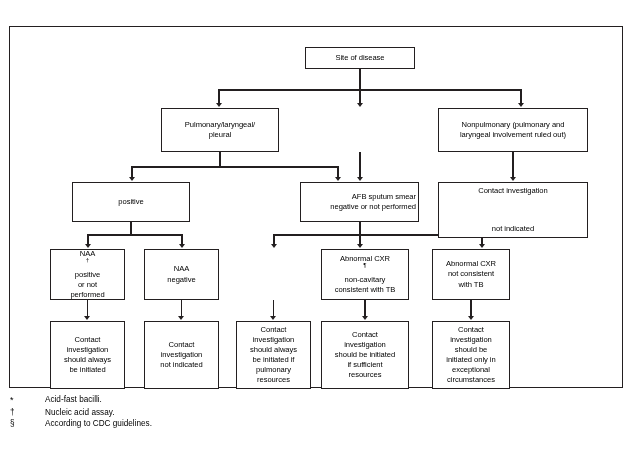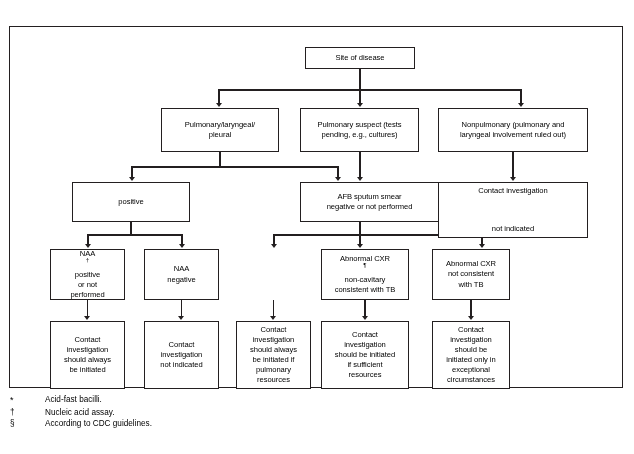--- a/index.html
+++ b/index.html
@@ -126,24 +126,20 @@
       <div class="ln vl" style="left:349.2px; top:62px; height:15px;"></div>
       <div class="arrow" style="left:346.8px; top:76px;"></div>
       <div class="ln vl" style="left:510.4px; top:62px; height:15px;"></div>
       <div class="arrow" style="left:508px; top:76px;"></div>
 
       <div class="node" style="left:151px; top:81px; width:118px; height:44px; flex-direction:column;">
         <span>Pulmonary/laryngeal/</span>
         <span>pleural</span>
       </div>
 
-      <div class="node" style="left:290px; top:81px; width:119px; height:44px; flex-direction:column;">
-        <span>Pulmonary suspect (tests</span>
-        <span>pending, e.g., cultures)</span>
-      </div>
 
       <div class="node" style="left:428px; top:81px; width:150px; height:44px; flex-direction:column;">
         <span>Nonpulmonary (pulmonary and</span>
         <span>laryngeal involvement ruled out)</span>
       </div>
 
       <div class="ln vl" style="left:209.2px; top:125px; height:14px;"></div>
       <div class="ln hl" style="left:121px; top:139px; width:208px;"></div>
       <div class="ln vl" style="left:121px; top:139px; height:12px;"></div>
       <div class="arrow" style="left:118.6px; top:150px;"></div>
@@ -153,21 +149,21 @@
       <div class="ln vl" style="left:349.2px; top:125px; height:26px;"></div>
       <div class="arrow" style="left:346.8px; top:150px;"></div>
 
       <div class="ln vl" style="left:502.4px; top:125px; height:26px;"></div>
       <div class="arrow" style="left:500px; top:150px;"></div>
 
       <div class="node" style="left:62px; top:155px; width:118px; height:40px; flex-direction:column;">
         <span>positive</span>
       </div>
 
-      <div class="node" style="left:290px; top:155px; width:139px; height:40px; flex-direction:column;">
+      <div class="node" style="left:290px; top:155px; width:119px; height:40px; flex-direction:column;align-items:flex-end;">
         <span>AFB sputum smear</span>
         <span>negative or not performed</span>
       </div>
 
       <div class="node" style="left:428px; top:155px; width:150px; height:56px; flex-direction:column;gap:28px;">
         <span>Contact investigation</span>
         <span>not indicated</span>
       </div>
 
       <div class="ln vl" style="left:120.2px; top:195px; height:12px;"></div>

